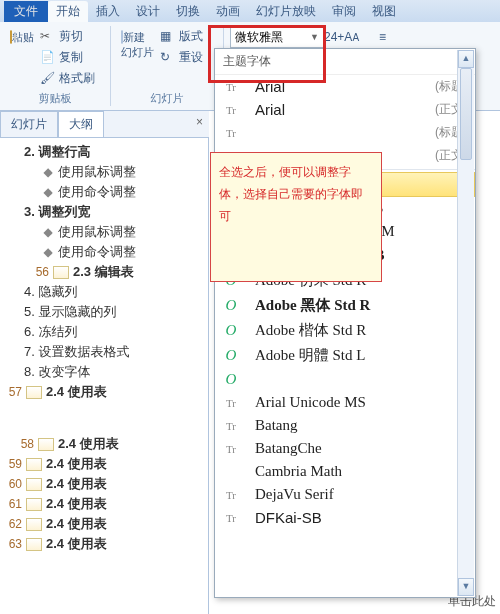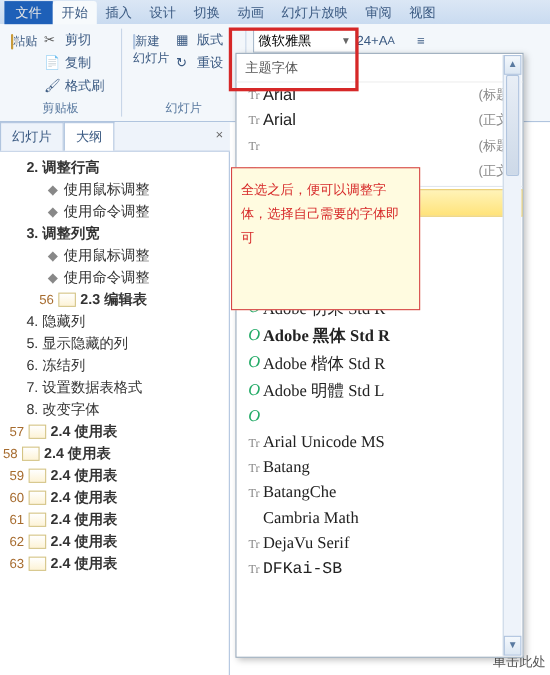--- a/index.html
+++ b/index.html
@@ -27,21 +27,21 @@
   .outline{width:208px;height:480px;overflow:hidden;border-right:1px solid #b0c4de;background:#fff;padding:4px 0}
   .oln{display:flex;align-items:center;gap:4px;padding:1px 4px;color:#234}
   .num{color:#a66b2e;font-size:12px;width:16px;text-align:right}
   .slidetn{width:14px;height:11px;background:linear-gradient(#fff,#fdf3d6);border:1px solid #d4c484}
   .bul{width:12px;text-align:center;color:#888}
   .otxt{font-size:13px;color:#333}
   .bold{font-weight:bold}
   .speech{position:absolute;left:210px;top:152px;width:154px;height:112px;background:#fffbe0;border:1px solid #d64545;z-index:6;padding:8px;color:#d62828;font-size:12px;line-height:22px;font-family:SimSun}
   .fontlist{position:absolute;left:214px;top:48px;width:260px;height:548px;background:#fff;border:1px solid #9ab;box-shadow:2px 2px 6px rgba(0,0,0,.25);z-index:4}
   .fl-head{padding:4px 8px;color:#555;font-size:12px;border-bottom:1px solid #eee}
-  .fl-item{display:flex;align-items:center;padding:3px 8px;gap:0;font-size:15px;color:#222}
+  .fl-item{display:flex;align-items:center;padding:3px 8px;gap:16px;font-size:15px;color:#222}
   .fl-ico{width:16px;font-family:serif;font-style:italic;color:#2a6;text-align:center}
   .fl-ico.tt{color:#888;font-style:normal;font-size:11px}
   .fl-tag{margin-left:auto;font-size:12px;color:#888}
   .fl-sep{height:1px;background:#e0e6ee;margin:2px 0}
   .fl-hl{background:linear-gradient(#fff3b8,#ffe37a);border:1px solid #e8c85a}
   .scrollbar{position:absolute;right:1px;top:1px;bottom:1px;width:16px;background:#eef3fa;border-left:1px solid #cbd7e6}
   .sb-btn{height:16px;background:linear-gradient(#f4f8fc,#dce7f3);border:1px solid #b0c4de;color:#5a7aa0;text-align:center;font-size:9px;line-height:14px}
   .sb-thumb{position:absolute;left:2px;right:2px;top:18px;height:90px;background:linear-gradient(#e8eef6,#cdd9e8);border:1px solid #b0c4de;border-radius:2px}
   .footer{position:absolute;right:4px;bottom:4px;font-size:12px;color:#555}
   .main{display:flex}
@@ -170,21 +170,21 @@
           <span class="otxt">7. 设置数据表格式</span>
         </div>
         <div class="oln" style="padding-left: 24px;">
           <span class="otxt">8. 改变字体</span>
         </div>
         <div class="oln" style="padding-left: 6px;">
           <span class="num">57</span>
           <span class="slidetn"></span>
           <span class="otxt bold">2.4 使用表</span>
         </div>
-        <div class="oln" style="padding-left: 0;">
+        <div class="oln" style="padding-left: 18px; margin-top: 32px;">
           <span class="num">58</span>
           <span class="slidetn"></span>
           <span class="otxt bold">2.4 使用表</span>
         </div>
         <div class="oln" style="padding-left: 6px;">
           <span class="num">59</span>
           <span class="slidetn"></span>
           <span class="otxt bold">2.4 使用表</span>
         </div>
         <div class="oln" style="padding-left: 6px;">
@@ -288,21 +288,21 @@
       <div class="fl-item">
         <span class="fl-ico tt"></span>
         <span style="font-family:serif;">Cambria Math</span>
       </div>
       <div class="fl-item">
         <span class="fl-ico tt">Tr</span>
         <span style="font-family:serif;">DejaVu Serif</span>
       </div>
       <div class="fl-item">
         <span class="fl-ico tt">Tr</span>
-        <span style="font-family:Liberation Mono, monospace;">DFKai-SB</span>
+        <span style="font-family:Liberation Sans, sans-serif;">DFKai-SB</span>
       </div>
     </div>
   <div class="scrollbar">
     <div class="sb-btn">▲</div>
     <div class="sb-thumb"></div>
     <div class="sb-btn" style="position:absolute;bottom:0;left:0;right:0">▼</div>
   </div>
 </div>
 
 <div class="footer">单击此处</div>

